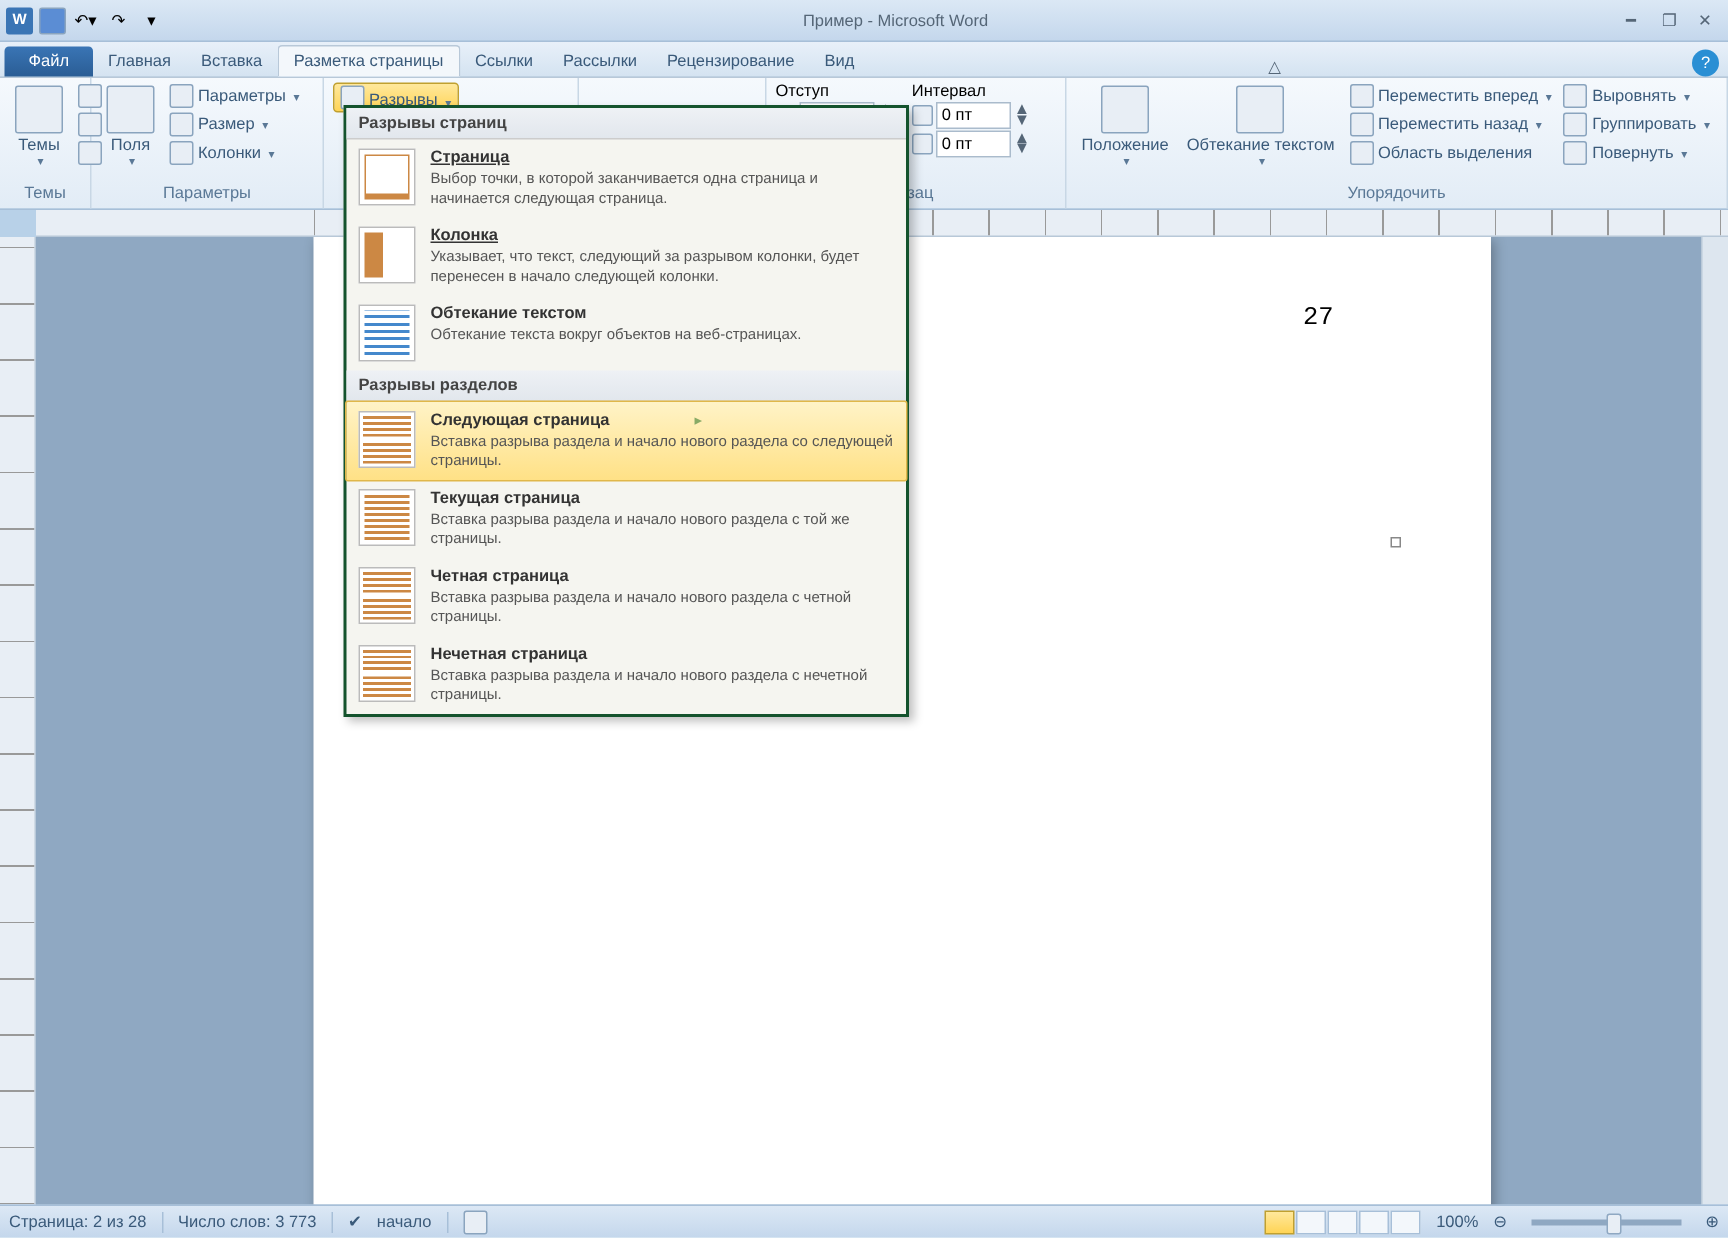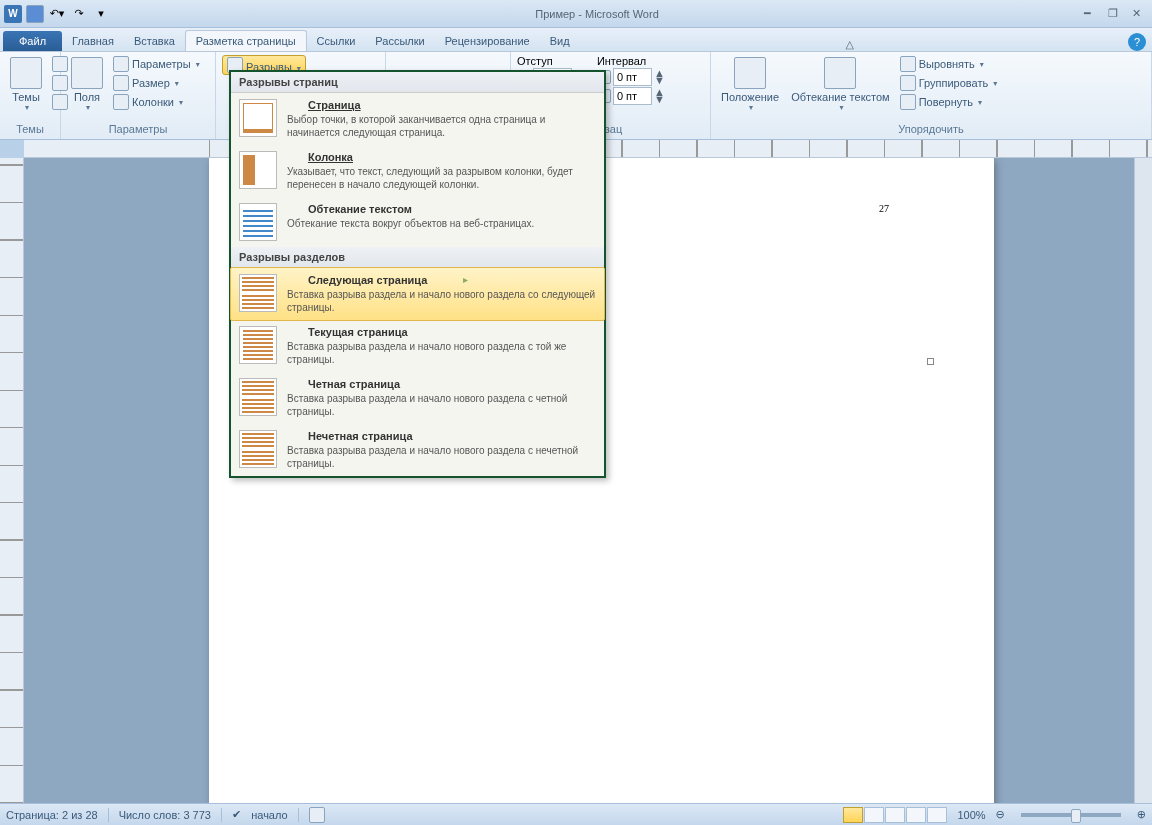--- a/index.html
+++ b/index.html
@@ -29,44 +29,44 @@
 .vbtn { display:flex; flex-direction:column; align-items:center; padding:2px 4px; color:#3a5a7a; cursor:pointer; }
 .vbtn .ic { width:32px; height:32px; margin-bottom:2px; }
 .hbtn { display:flex; align-items:center; gap:3px; padding:1px 2px; color:#3a5a7a; cursor:pointer; white-space:nowrap; }
 .hbtn .ic { width:16px; height:16px; }
 .hstack { display:flex; flex-direction:column; gap:1px; }
 .drop::after { content:"▾"; font-size:8px; margin-left:2px; color:#5a7896; }
 
 .breaks-open { background:linear-gradient(#ffe89c,#ffd456); border:1px solid #c0a030; border-radius:3px; padding:1px 4px;align-items:flex-end; }
 
 .spinner { display:flex; align-items:center; gap:2px; }
-.spinner input { width:39px; height:18px; border:1px solid #abc; background:#fff; padding:0 3px; }
+.spinner input { width:50px; height:18px; border:1px solid #abc; background:#fff; padding:0 3px; }
 .spinner .arrows { display:flex; flex-direction:column; font-size:7px; line-height:7px; color:#567; }
 
 
 .hruler { height:18px; background:#e8eef5; margin-left:24px; border-bottom:1px solid #b8c8d8; position:relative; overflow:hidden; }
 .hruler .inner { position:absolute; left:185px; right:0; top:0; height:100%; background:repeating-linear-gradient(90deg,#999 0,#999 1px,transparent 1px,transparent 37.5px); }
 .vruler { width:24px; background:#e8eef5; border-right:1px solid #b8c8d8; position:relative; overflow:hidden; }
 .vruler .inner { position:absolute; top:0; left:0; width:100%; height:100%; background:repeating-linear-gradient(0deg,#999 0,#999 1px,transparent 1px,transparent 37.5px); }
 
 .workspace { position:absolute; top:158px; left:0; right:0; bottom:22px; display:flex; background:#b8d1e8; }
 .docarea { flex:1; overflow:hidden; position:relative; background:#8fa8c2; }
 .scroll-v { width:18px; background:#dde6ef; border-left:1px solid #b8c8d8; }
 
 .page { position:absolute; left:185px; top:0; width:785px; height:760px; background:#fff; box-shadow:2px 2px 8px rgba(0,0,0,.3); }
 
-.pagenum { position:absolute; right:105px; top:45px; font-family:Liberation Serif, serif; font-size:10px; }
+.pagenum { position:absolute; right:105px; top:45px; font-family:Liberation Mono, monospace; font-size:17px; }
 .marker { position:absolute; right:60px; top:200px; width:7px; height:7px; border:1px solid #888; }
 
 
 .dropdown { position:absolute; left:229px; top:70px; width:377px; background:#f5f5f0; border:2px solid #14532d; box-shadow:3px 3px 6px rgba(0,0,0,.25); z-index:50; }
 .dd-header { background:linear-gradient(#eef1f5,#e2e7ed); padding:4px 8px; font-weight:bold; color:#444; border-bottom:1px solid #ccc; }
 .dd-item { display:flex; gap:10px; padding:6px 8px; cursor:pointer; }
 .dd-item .thumb { width:38px; height:38px; flex-shrink:0; border:1px solid #bbb; background:#fff; position:relative; }
-.dd-item .txt b { display:block; text-decoration:underline; color:#333; margin-bottom:2px;margin-left:21px; }
+.dd-item .txt b { display:block; text-decoration:underline; color:#333; margin-bottom:2px; }
 .dd-item .txt b.nou { text-decoration:none; }
 .dd-item .txt span { color:#555; font-size:10px; line-height:13px; display:block; }
 .dd-item.hover { background:linear-gradient(#fff3c7,#ffe186); border:1px solid #e0b74a; margin:-1px; border-radius:2px; }
 .dd-item.hover::before { content:"▸"; position:absolute; left:232px; color:#8a6; font-size:10px; }
 
 
 .statusbar { position:absolute; left:0; right:0; bottom:0; height:22px; background:linear-gradient(#dce8f5,#c4d7ec); display:flex; align-items:center; padding:0 6px; gap:10px; color:#3a5a7a; border-top:1px solid #a7bfd8; }
 .statusbar .sep { width:1px; height:14px; background:#a7bfd8; }
 .statusbar .spacer { flex:1; }
 .viewbtns { display:flex; gap:1px; }
@@ -234,20 +234,34 @@
           <span class="ic"></span>
           <span>Положение</span>
         </div>
       <div class="vbtn drop">
           <span class="ic"></span>
           <span>Обтекание текстом</span>
         </div>
       <div class="hstack">
         <span class="hbtn drop">
             <span class="ic"></span>
+            <span>Переместить вперед</span>
+          </span>
+        <span class="hbtn drop">
+            <span class="ic"></span>
+            <span>Переместить назад</span>
+          </span>
+        <span class="hbtn">
+            <span class="ic"></span>
+            <span>Область выделения</span>
+          </span>
+      </div>
+      <div class="hstack">
+        <span class="hbtn drop">
+            <span class="ic"></span>
             <span>Выровнять</span>
           </span>
         <span class="hbtn drop">
             <span class="ic"></span>
             <span>Группировать</span>
           </span>
         <span class="hbtn drop">
             <span class="ic"></span>
             <span>Повернуть</span>
           </span>

